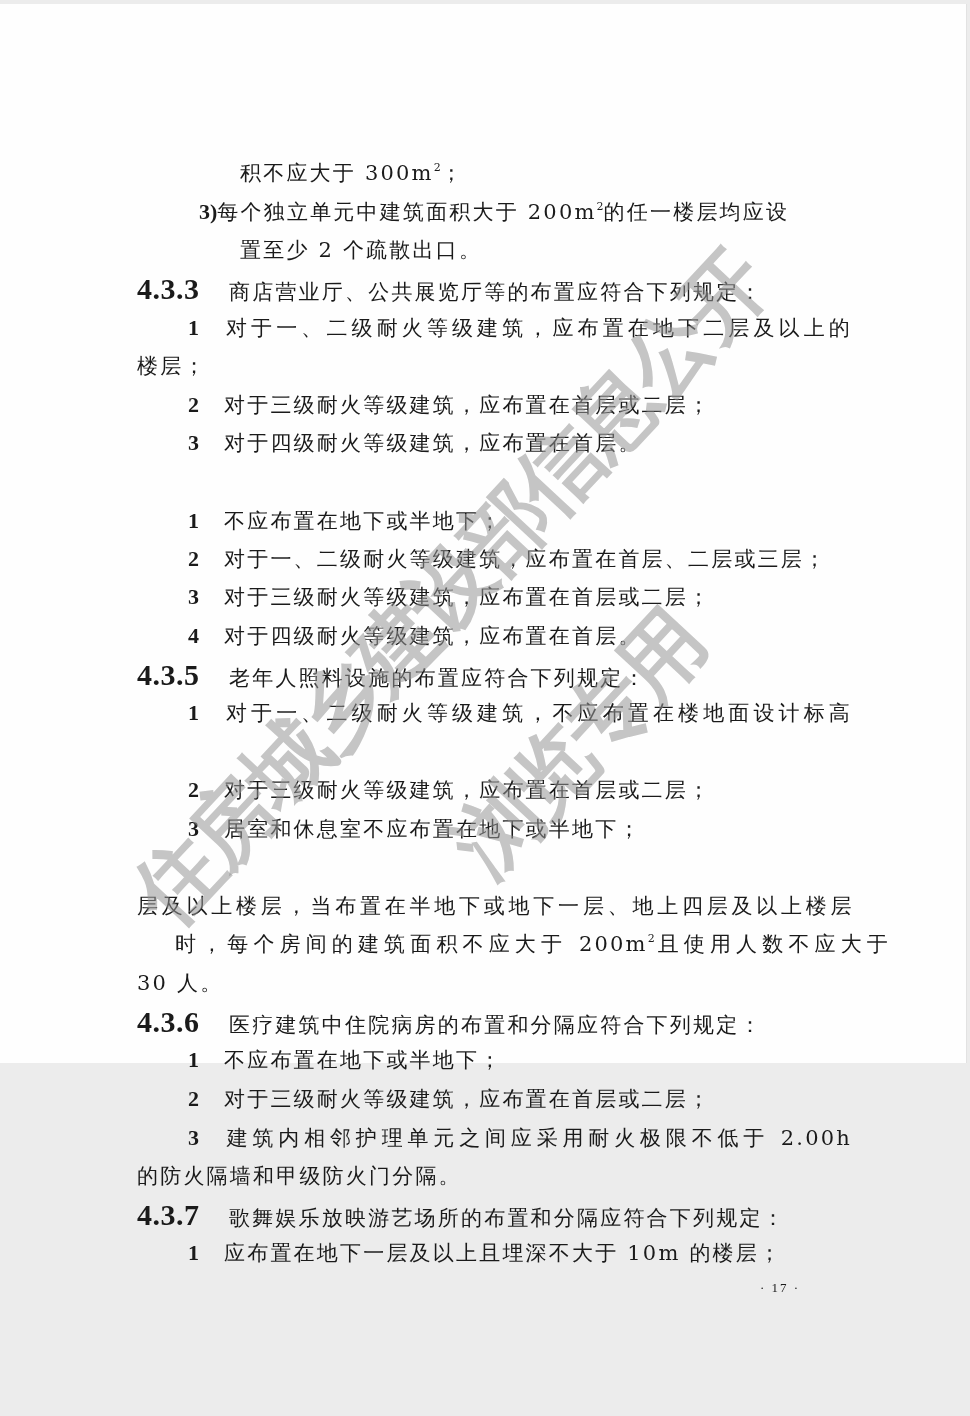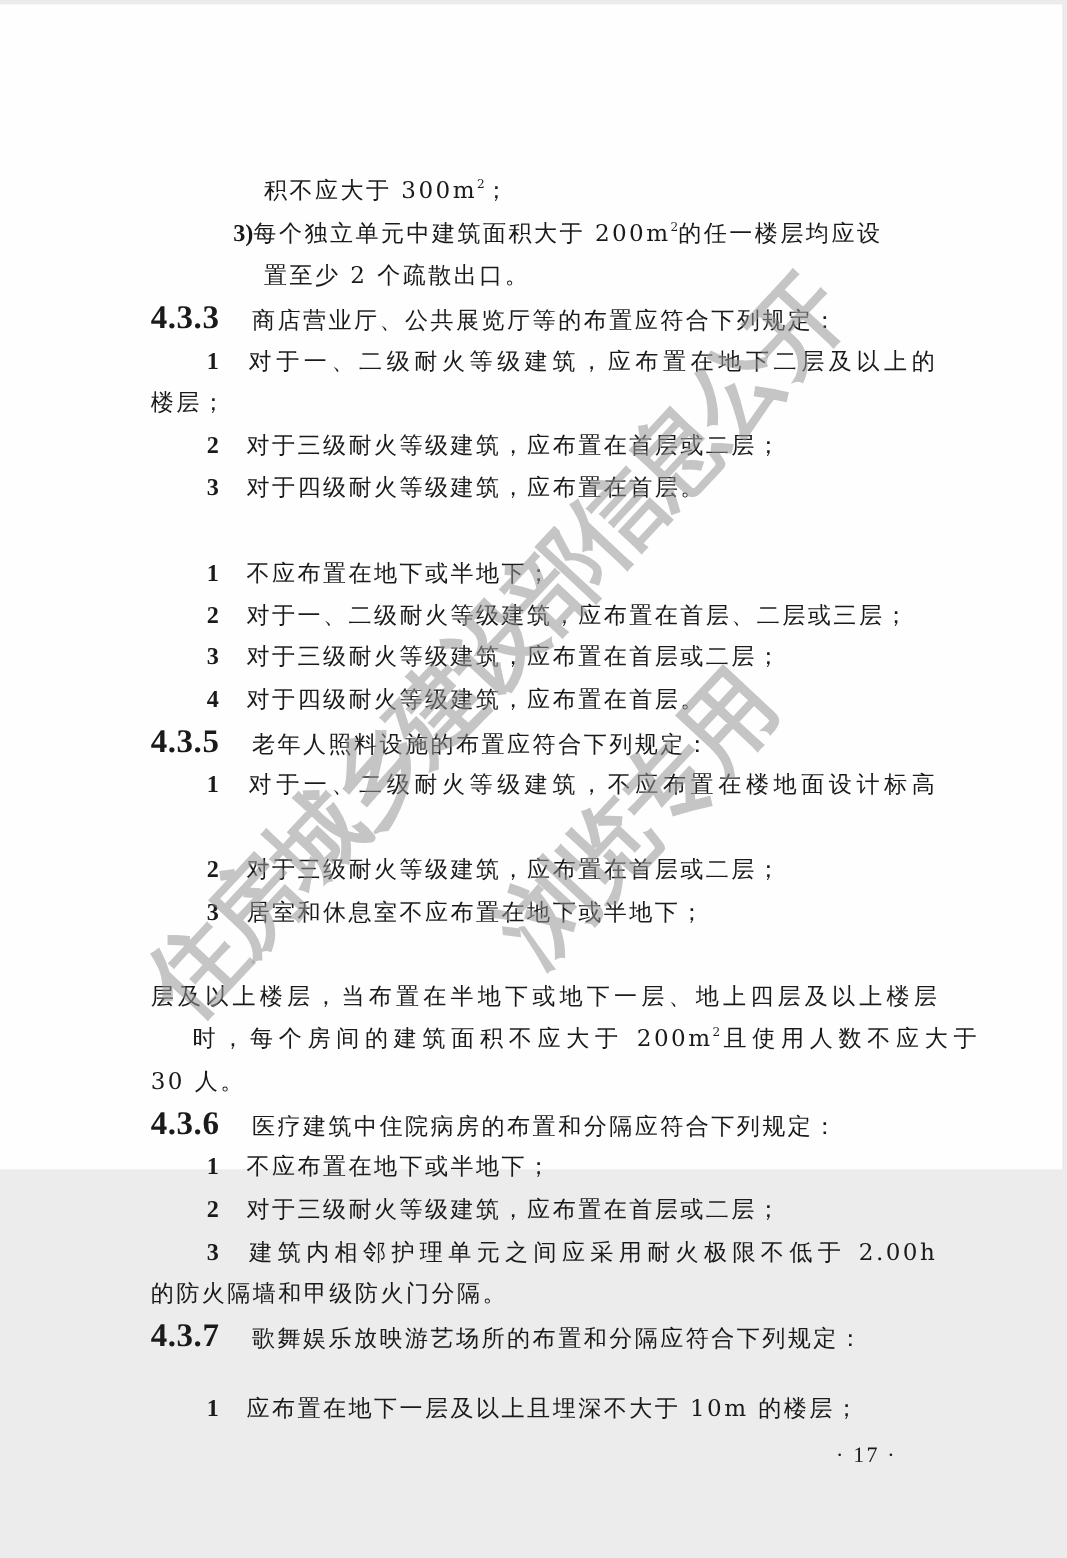--- a/index.html
+++ b/index.html
@@ -19,38 +19,38 @@
     font-family: "Liberation Serif", serif; font-weight: bold; font-size: 22px; letter-spacing: 0;
   }
   .secno {
     font-family: "Liberation Serif", serif; font-weight: bold; font-size: 30px; letter-spacing: 0.5px;
     display: inline-block; width: 92px;
   }
   .itemno { display: inline-block; width: 36px; }
   .just { text-align: justify; text-align-last: justify; }
   sup { font-size: 11px; line-height: 0; vertical-align: 9px; letter-spacing: 0; }
   .pageno {
-    position: absolute; left: 760px; top: 1276px; font-size: 20px;
-    font-family: "Liberation Serif", serif; letter-spacing: 2px; margin-top: 32px;
+    position: absolute; left: 760px; top: 1276px; font-size: 13px;
+    font-family: "Liberation Serif", serif; letter-spacing: 2px;
   }
   .wm {
     position: absolute; color: rgba(150,150,150,0.55); font-family: "DejaVu Sans", sans-serif;
     font-size: 84px; font-weight: bold; white-space: nowrap; letter-spacing: -4px;
     transform-origin: left center; pointer-events: none;
   }
 </style>
 </head>
 <body>
 
 <div class="page">
 
   <div class="line" style="left:240px; top:150px;">
     <span>积不应大于 300m</span><sup>2</sup><span>；</span>
   </div>
-  <div class="line" style="left:212px; top:189px;">
+  <div class="line" style="left:199px; top:189px;">
     <span class="num">3)</span><span>每个独立单元中建筑面积大于 200m</span><sup>2</sup><span>的任一楼层均应设</span>
   </div>
   <div class="line" style="left:240px; top:227px;">
     <span>置至少 2 个疏散出口。</span>
   </div>
 
   <div class="line" style="left:137px; top:266px;">
     <span class="secno">4.3.3</span><span>商店营业厅、公共展览厅等的布置应符合下列规定：</span>
   </div>
   <div class="line just" style="left:188px; top:305px; width:664px;">
@@ -113,21 +113,21 @@
   <div class="line just" style="left:188px; top:1115px; width:664px;">
     <span class="num itemno">3</span><span>建筑内相邻护理单元之间应采用耐火极限不低于 2.00h</span>
   </div>
   <div class="line" style="left:137px; top:1153px;">
     <span>的防火隔墙和甲级防火门分隔。</span>
   </div>
 
   <div class="line" style="left:137px; top:1192px;">
     <span class="secno">4.3.7</span><span>歌舞娱乐放映游艺场所的布置和分隔应符合下列规定：</span>
   </div>
-  <div class="line" style="left:188px; top:1230px;margin-top:27px;">
+  <div class="line" style="left:188px; top:1230px;">
     <span class="num itemno">1</span><span>应布置在地下一层及以上且埋深不大于 10m 的楼层；</span>
   </div>
 
   <div class="pageno">· 17 ·</div>
 
   <div class="wm" style="left:150px; top:850px; transform: rotate(-47deg);">住房城乡建设部信息公开</div>
   <div class="wm" style="left:470px; top:800px; transform: rotate(-47deg);">浏览专用</div>
 </div>
 
 </body></html>

